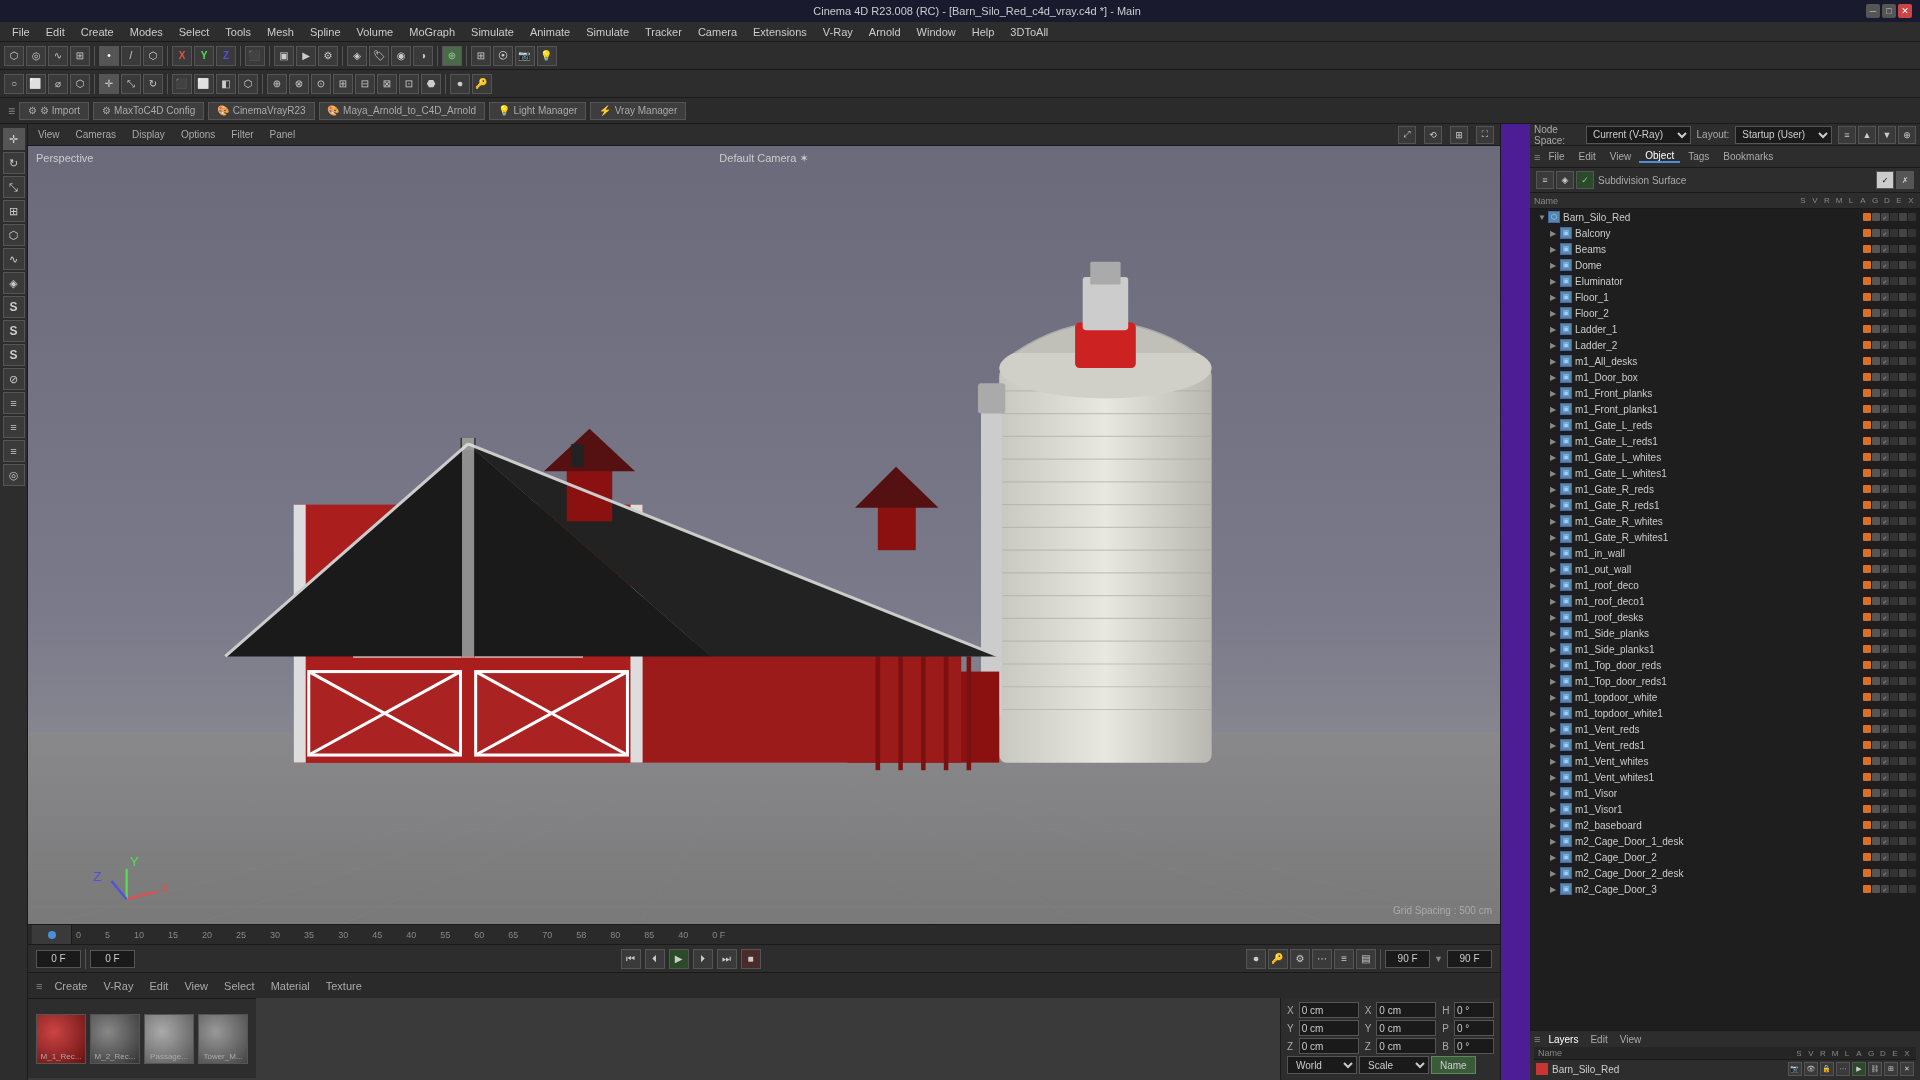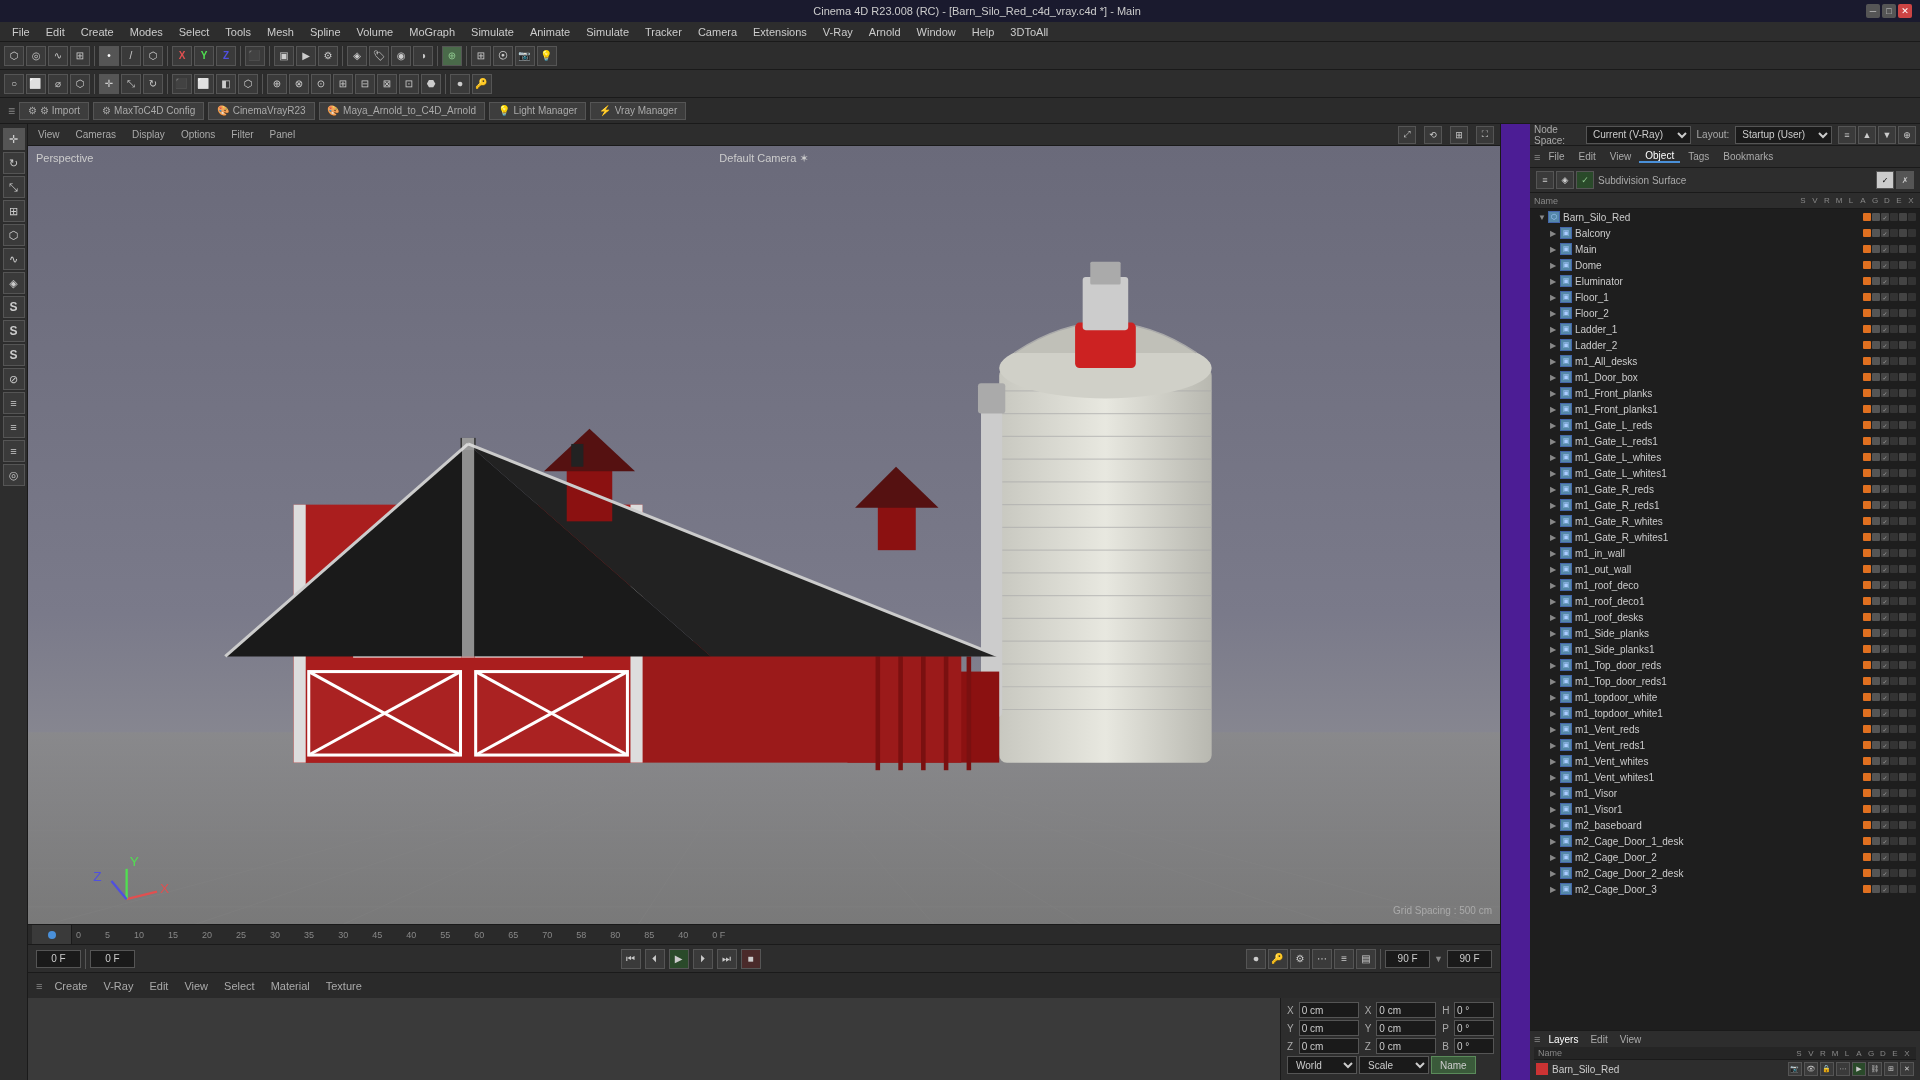--- a/index.html
+++ b/index.html
@@ -469,20 +469,34 @@
         <div class="bottom-menu">V-Ray</div>
         <div class="bottom-menu">Edit</div>
         <div class="bottom-menu">View</div>
         <div class="bottom-menu">Select</div>
         <div class="bottom-menu">Material</div>
         <div class="bottom-menu">Texture</div>
       </div>
 
       <div style="display:flex;">
 
+        <div id="materials-area">
+          <div class="material-thumb" style="background:radial-gradient(circle at 35% 35%, #cc4444, #661111);">
+            <div class="material-name">M_1_Rec...</div>
+          </div>
+          <div class="material-thumb" style="background:radial-gradient(circle at 35% 35%, #888888, #333333);">
+            <div class="material-name">M_2_Rec...</div>
+          </div>
+          <div class="material-thumb" style="background:radial-gradient(circle at 35% 35%, #aaaaaa, #555555);">
+            <div class="material-name">Passage...</div>
+          </div>
+          <div class="material-thumb" style="background:radial-gradient(circle at 35% 35%, #999999, #444444);">
+            <div class="material-name">Tower_M...</div>
+          </div>
+        </div>
 
         <div id="coords-panel" style="margin-left:auto;width:220px;padding:4px 6px;">
           <div class="coord-row">
             <span class="coord-label">X</span>
             <input class="coord-input" value="0 cm" style="">
             <span class="coord-label2">X</span>
             <input class="coord-input" value="0 cm" style="">
             <span class="coord-label2">H</span>
             <input class="coord-input" value="0 °" style="width: 40px;">
           </div>
@@ -601,21 +615,21 @@
       <div style="width:8px;height:8px;background:#444;border-radius:1px;font-size:6px;color:#999;display:flex;align-items:center;justify-content:center;">✓</div>
       <div style="width:8px;height:8px;background:#333;border-radius:1px;"></div>
       <div style="width:8px;height:8px;background:#444;border-radius:1px;"></div>
       <div style="width:8px;height:8px;background:#333;border-radius:1px;"></div>
     </div>
         </div>
         <div class="tree-item">
           <div class="tree-indent" style="width: 16px;"></div>
           <div class="tree-expand">▶</div>
           <div class="tree-icon" style="width: 12px; height: 12px; background: rgb(85, 136, 170); border: 1px solid rgb(68, 102, 170); margin-right: 3px; flex-shrink: 0; display: flex; align-items: center; justify-content: center; font-size: 7px; color: rgb(170, 204, 255);">▣</div>
-          <div class="tree-name">Main</div>
+          <div class="tree-name">Beams</div>
           <div class="tree-icons">
       <div style="width:8px;height:8px;background:#e07020;border-radius:1px;"></div>
       <div style="width:8px;height:8px;background:#555;border-radius:1px;"></div>
       <div style="width:8px;height:8px;background:#444;border-radius:1px;font-size:6px;color:#999;display:flex;align-items:center;justify-content:center;">✓</div>
       <div style="width:8px;height:8px;background:#333;border-radius:1px;"></div>
       <div style="width:8px;height:8px;background:#444;border-radius:1px;"></div>
       <div style="width:8px;height:8px;background:#333;border-radius:1px;"></div>
     </div>
         </div>
         <div class="tree-item">

